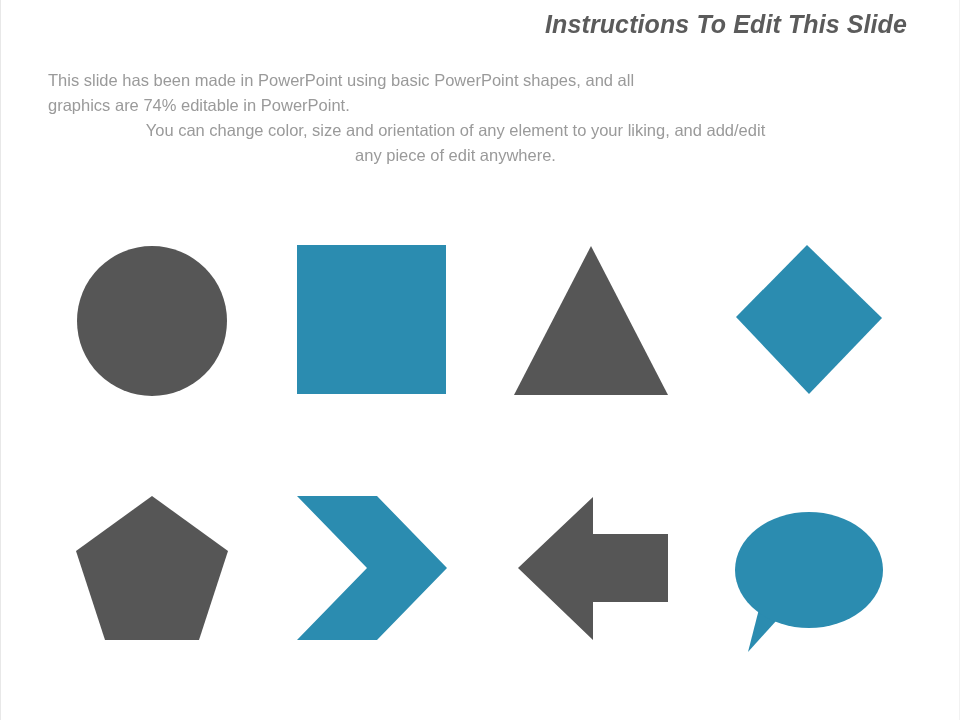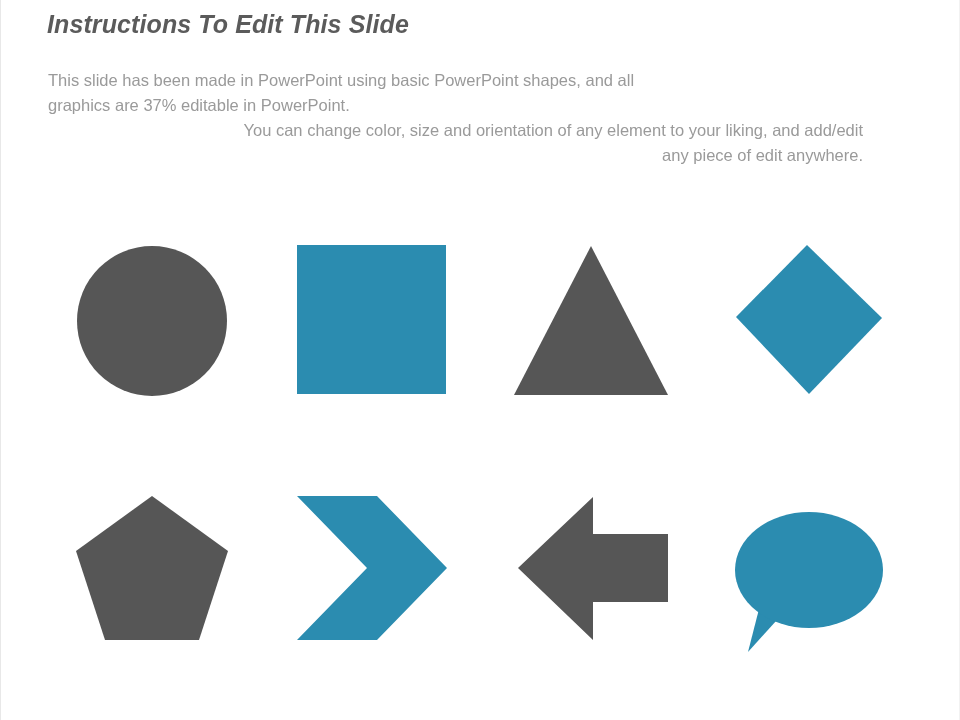--- a/index.html
+++ b/index.html
@@ -28,39 +28,40 @@
     left: 46px;
     top: 10px;
     width: 860px;
     font-family: "Liberation Sans", sans-serif;
     font-size: 25px;
     font-style: italic;
     font-weight: bold;
     color: #5b5b5b;
     letter-spacing: 0.1px;
     white-space: nowrap;
+    text-align: right;
   }
 
   .slide-body {
     position: absolute;
     left: 47px;
     top: 68px;
     width: 815px;
     font-family: "Liberation Sans", sans-serif;
     font-size: 16.5px;
     line-height: 25px;
     color: #9a9a9a;
   }
   .body-para {
     margin: 0;
     text-align: justify;
     text-justify: inter-word;
   }
   .body-para.last {
-    text-align: right;
+    text-align: center;
   }
   .body-para .nowrapline {
     display: block;
   }
 
   
   .shapes-layer {
     position: absolute;
     left: 0;
     top: 0;
@@ -89,21 +90,21 @@
 </head>
 <body>
 
 <div class="slide">
 
   <div class="slide-title">Instructions To Edit This Slide</div>
 
   <div class="slide-body">
     <p class="body-para">
       <span class="nowrapline">This slide has been made in PowerPoint using basic PowerPoint shapes, and all</span>
-      <span class="nowrapline">graphics are 37% editable in PowerPoint.</span>
+      <span class="nowrapline">graphics are 74% editable in PowerPoint.</span>
     </p>
     <p class="body-para last">
       <span class="nowrapline">You can change color, size and orientation of any element to your liking, and add/edit</span>
       <span class="nowrapline">any piece of edit anywhere.</span>
     </p>
   </div>
 
   <div class="shapes-layer">
 
     <div class="shape-cell cell-r1c1">

